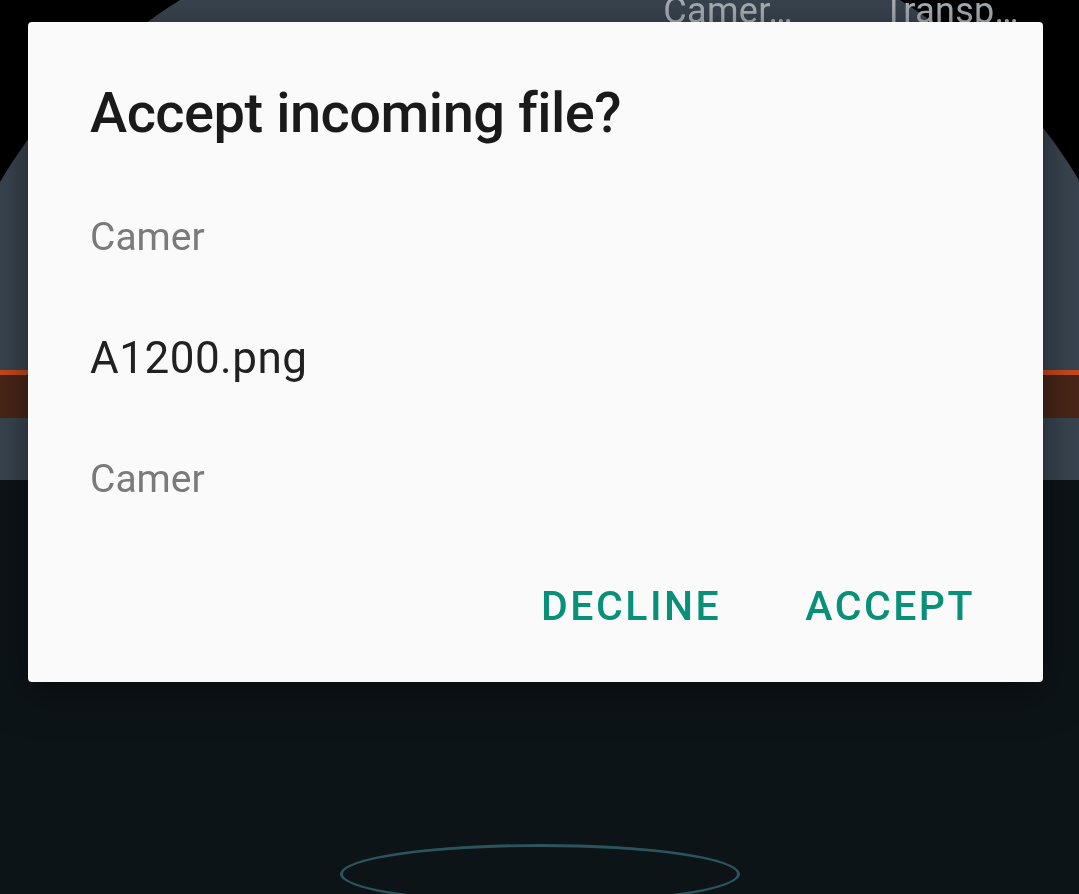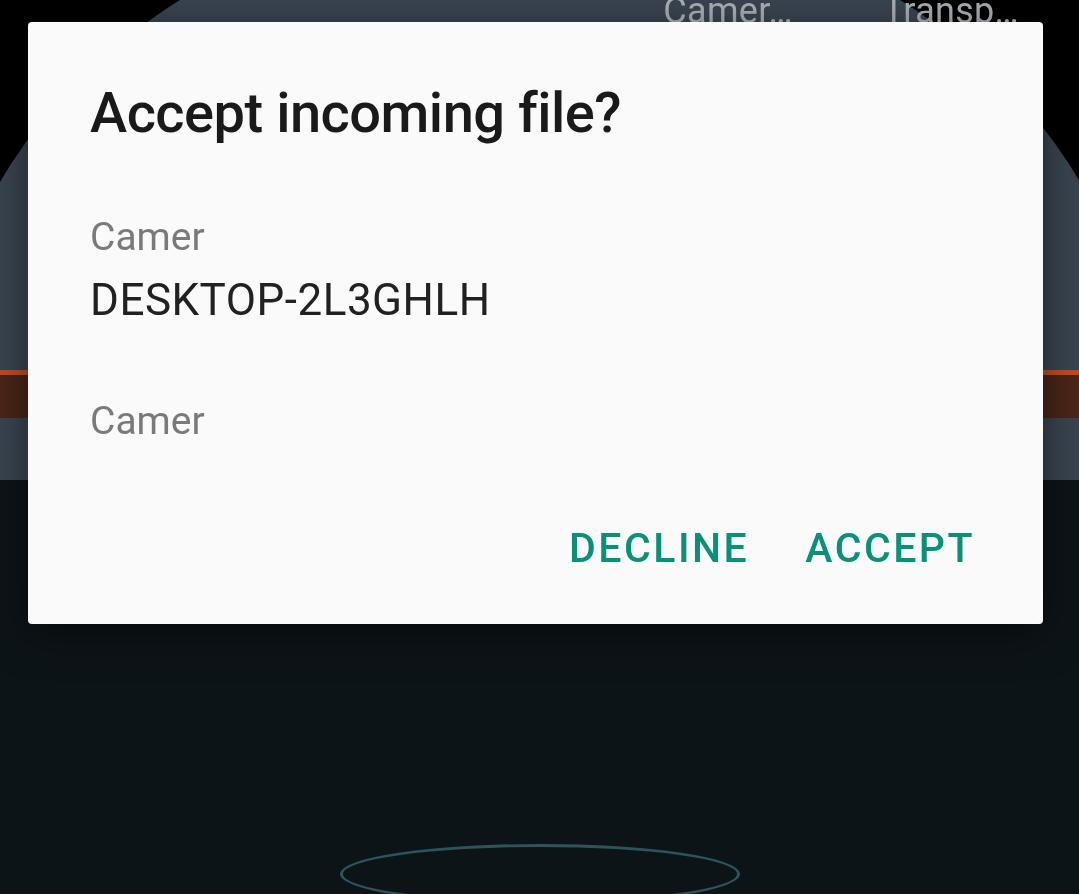--- a/index.html
+++ b/index.html
@@ -104,21 +104,21 @@
     .field-value {
       font-size: 44px;
       color: #212121;
       font-weight: 400;
       letter-spacing: 0.5px;
     }
     
     .dialog-actions {
       display: flex;
       justify-content: flex-end;
-      gap: 48px;
+      gap: 76px;
       padding-right: 2px;
     }
     
     .dialog-button {
       background: none;
       border: none;
       font-family: inherit;
       font-size: 41px;
       font-weight: 500;
       color: #089078;
@@ -151,24 +151,24 @@
     <span>Camer…</span>
     <span>Transp…</span>
   </div>
 </div>
 
 <div class="dialog">
   <h1 class="dialog-title">Accept incoming file?</h1>
 
   <div class="field-group">
     <div class="field-label">Camer</div>
-    <div class="field-value">DESKTOP-2L3GHLH</div>
   </div>
 
   <div class="field-group">
+    <div class="field-value">A1200.png</div>
   </div>
 
   <div class="field-group">
     <div class="field-label">Camer</div>
   </div>
 
   <div class="dialog-actions">
     <button class="dialog-button">DECLINE</button>
     <button class="dialog-button">ACCEPT</button>
   </div>

